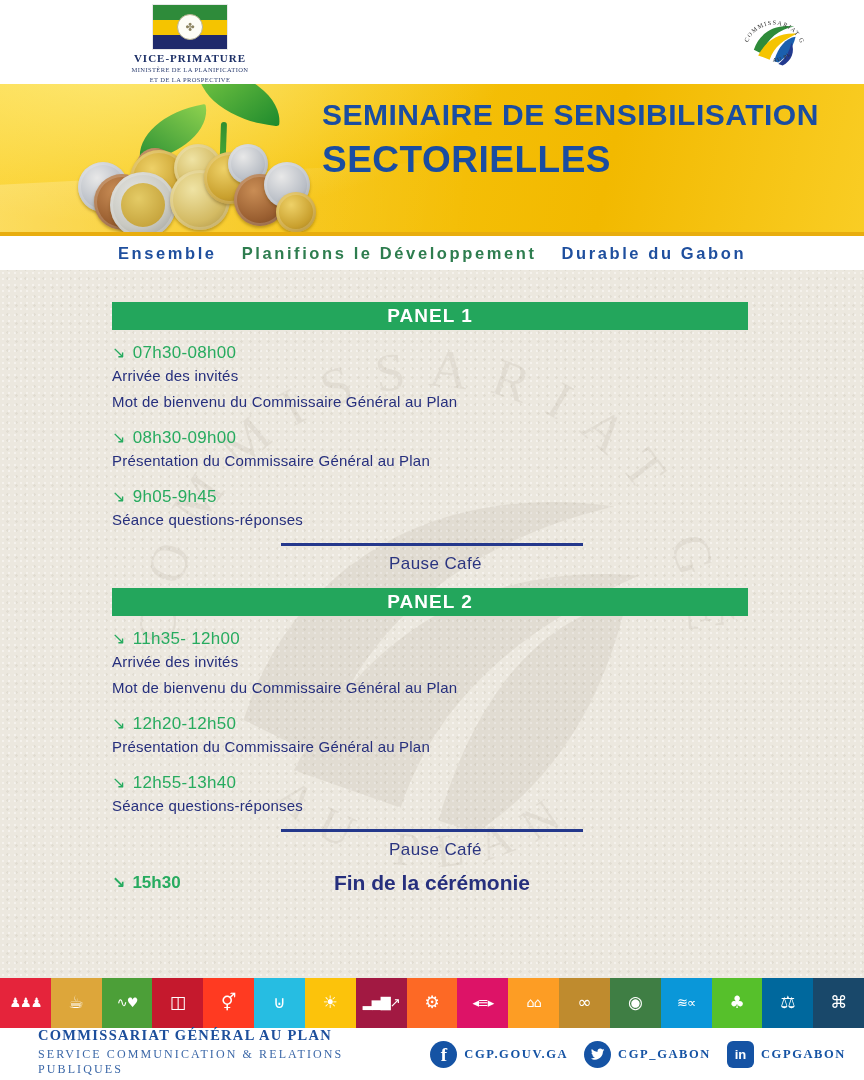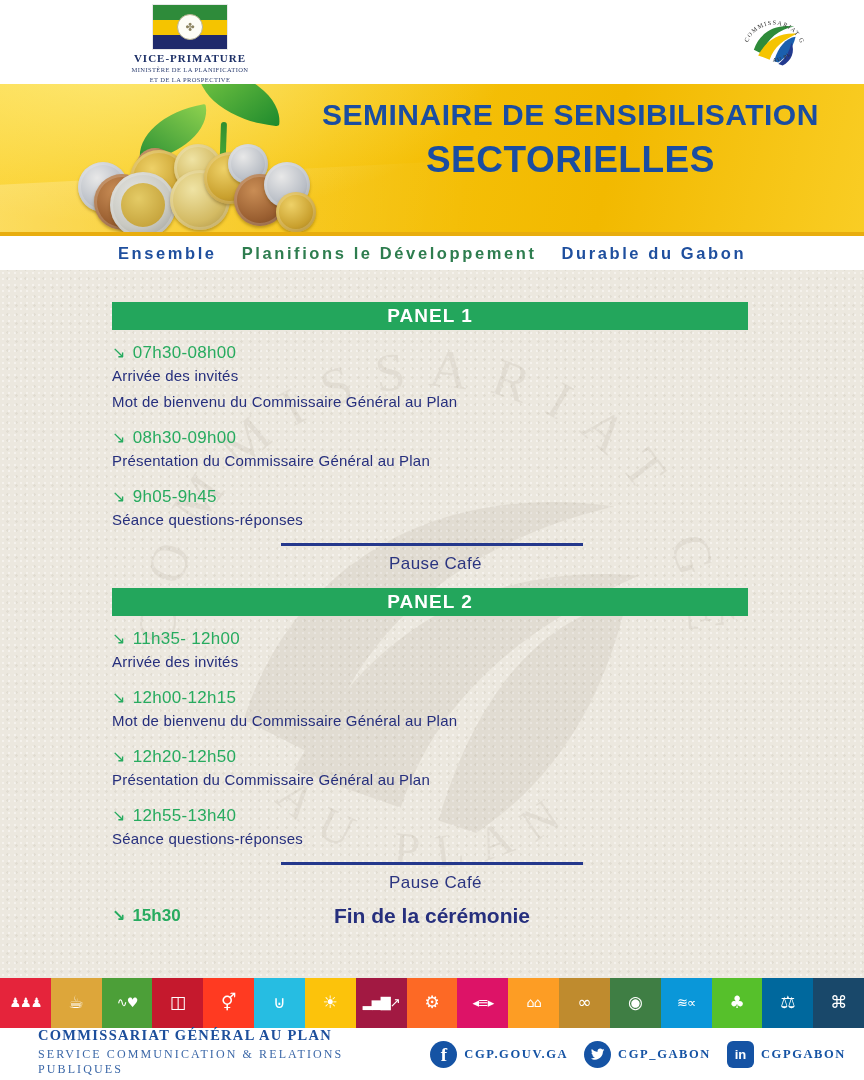--- a/index.html
+++ b/index.html
@@ -20,21 +20,21 @@
   .gov-title { margin-top:3px; font-family:"Liberation Serif",serif; font-size:11px; letter-spacing:1px; color:#1c2f66; font-weight:bold; }
   .gov-sub { font-family:"Liberation Serif",serif; font-size:6.5px; letter-spacing:.4px; color:#2c3e70; line-height:8px; margin-top:2px; }
   .cgp-logo { position:absolute; right:54px; top:5px; width:72px; height:72px; }
 
   
   .banner { position:relative; background:linear-gradient(102deg,#fbd335 0%,#f6c30c 38%,#f2b900 70%,#f9cd24 100%); border-bottom:4px solid #e8ad0e; overflow:hidden; }
   .banner::before { content:""; position:absolute; left:-120px; top:-90px; width:700px; height:260px;
     background:radial-gradient(ellipse at 35% 20%, rgba(255,244,150,.75), rgba(255,244,150,0) 60%); }
   .banner::after { content:""; position:absolute; left:0; top:78px; width:864px; height:90px;
     background:linear-gradient(96deg, rgba(255,255,255,.22), rgba(255,255,255,0) 55%); transform:skewY(-3deg); }
-  .banner-title { position:absolute; left:322px; top:11px; color:#1a4da1; z-index:3;text-align:center; }
+  .banner-title { position:absolute; left:322px; top:11px; color:#1a4da1; z-index:3; }
   .bt1 { font-size:30px; font-weight:600; line-height:40px; letter-spacing:.5px; }
   .bt2 { font-size:37px; line-height:50px; letter-spacing:.3px; }
   .bt2 .reg { font-weight:600; }
   .bt2 .bold, .bt3 { font-weight:800; }
   .bt3 { font-size:37px; line-height:50px; letter-spacing:.5px; }
 
   
   .coins { position:absolute; left:78px; bottom:0; width:235px; height:150px; z-index:2; }
   .coin { position:absolute; border-radius:50%; box-shadow:0 2px 3px rgba(90,60,0,.35), inset 0 0 0 3px rgba(255,255,255,.18); }
   .coin.gold   { background:radial-gradient(circle at 38% 32%, #eed168, #c9a02e 60%, #96701a); }
@@ -189,21 +189,20 @@
     <div class="event-row">Séance questions-réponses</div>
 
     <div class="divider"></div>
     <div class="pause">Pause Café</div>
 
     <div class="panel-bar p2">PANEL 2</div>
 
     <div class="time-row"><span class="arr">↘</span><span>11h35- 12h00</span></div>
     <div class="event-row">Arrivée des invités</div>
 
-    <div class="time-row"><span class="arr">↘</span><span>12h00-12h15</span></div>
     <div class="event-row">Mot de bienvenu du Commissaire Général au Plan</div>
 
     <div class="time-row"><span class="arr">↘</span><span>12h20-12h50</span></div>
     <div class="event-row">Présentation du Commissaire Général au Plan</div>
 
     <div class="time-row"><span class="arr">↘</span><span>12h55-13h40</span></div>
     <div class="event-row">Séance questions-réponses</div>
 
     <div class="divider"></div>
     <div class="pause">Pause Café</div>

